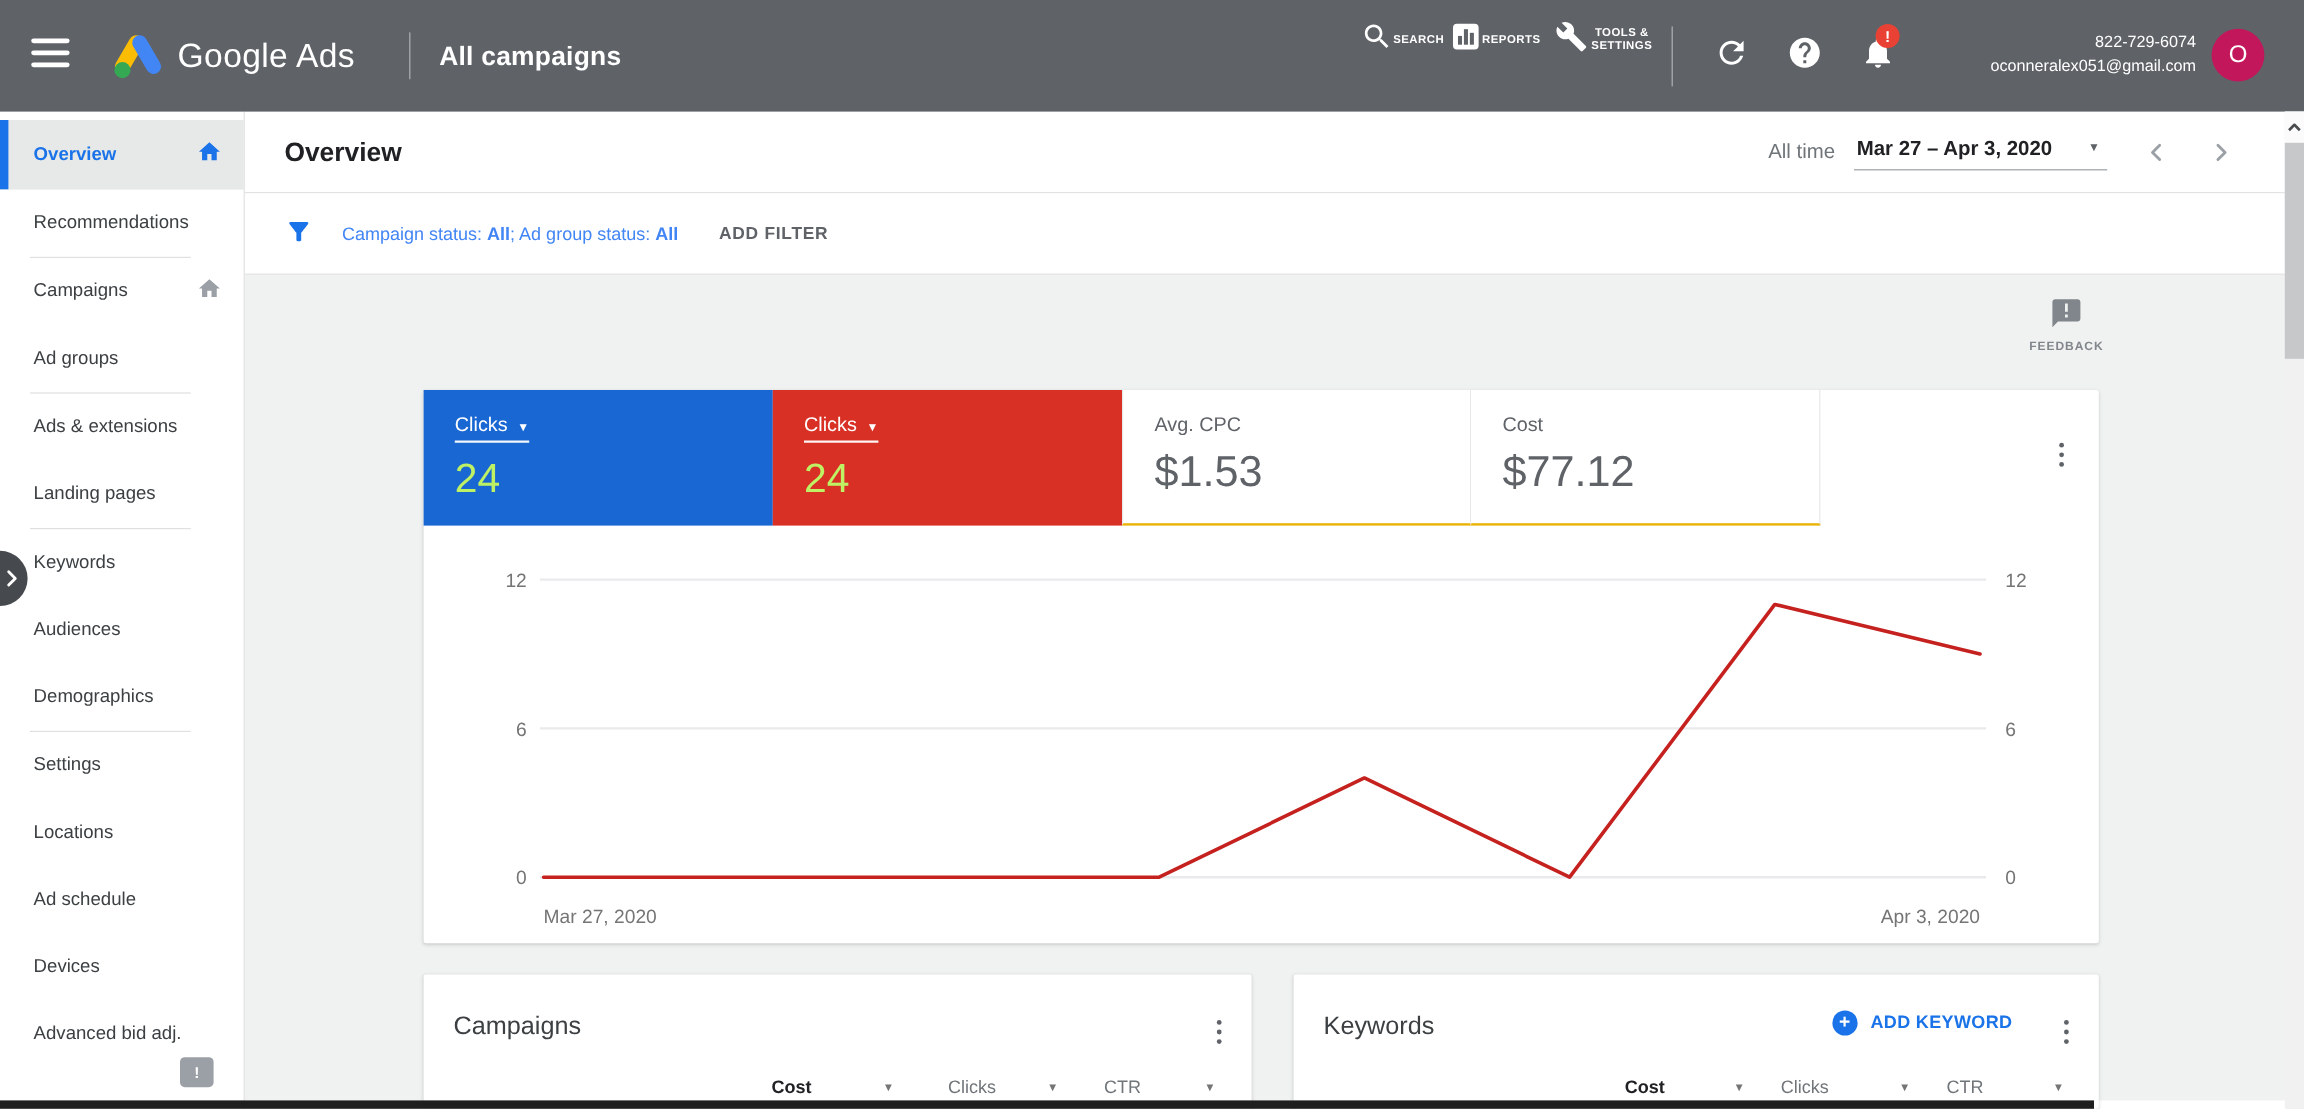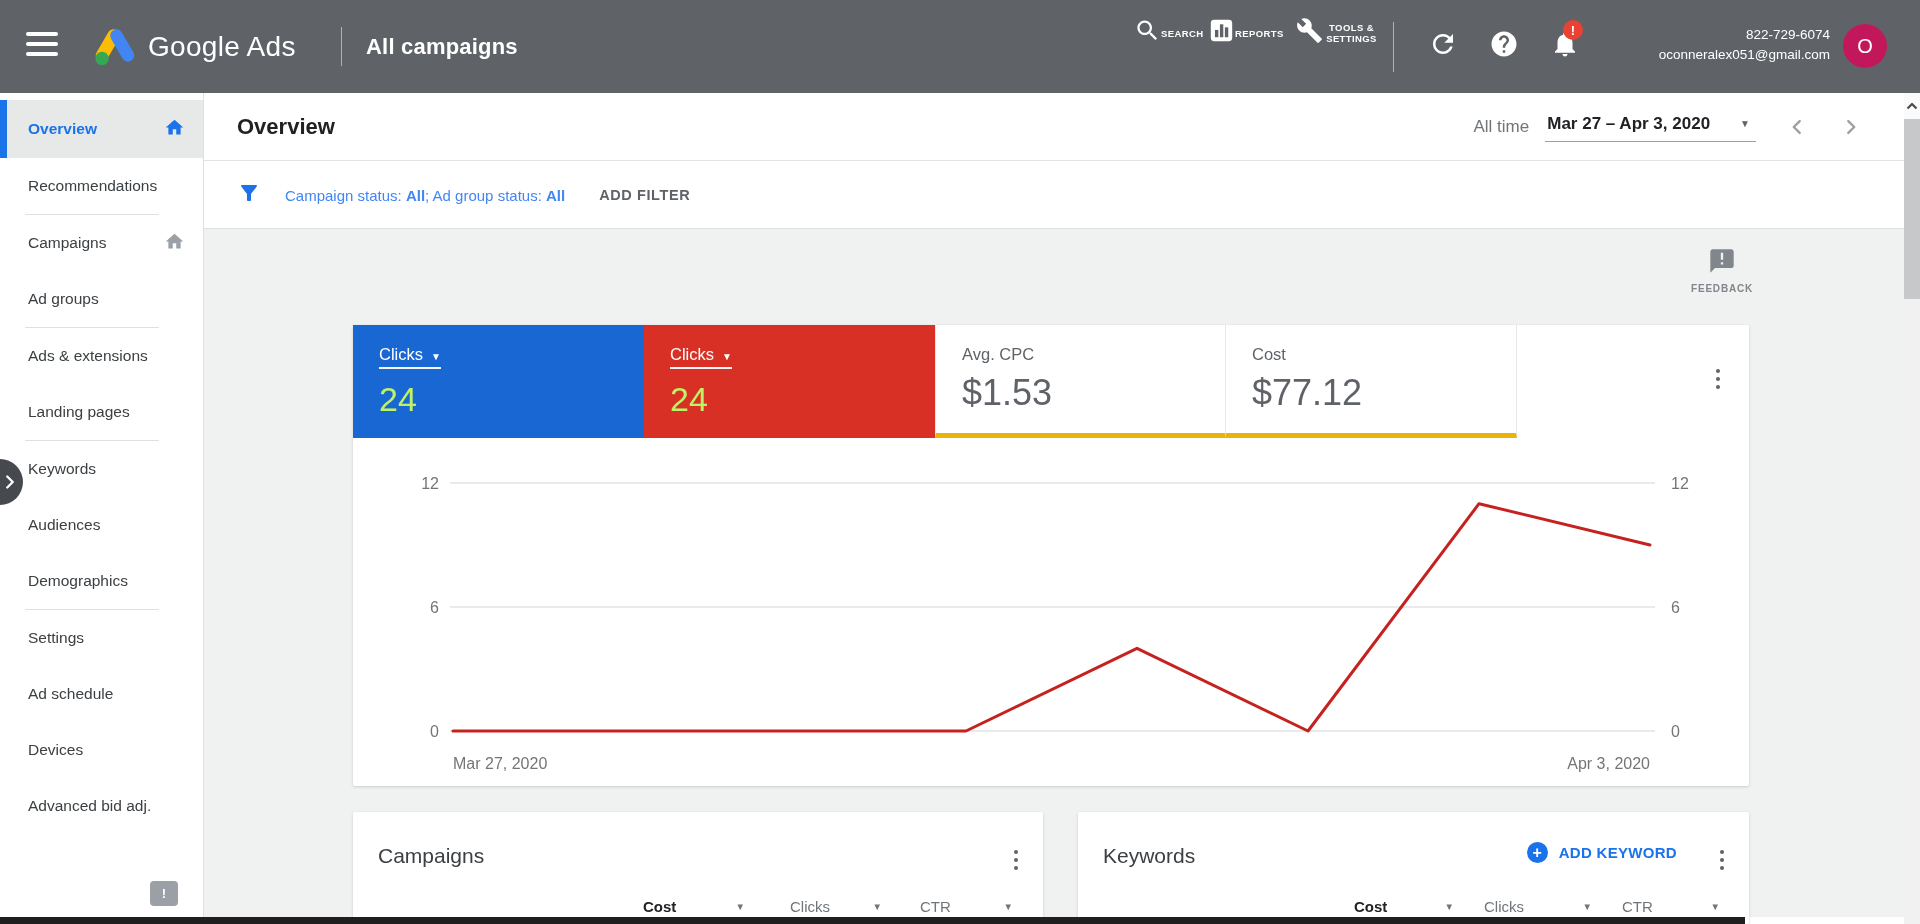--- a/index.html
+++ b/index.html
@@ -68,21 +68,21 @@
   
   .chart-card { position:absolute; left:353px; top:325px; width:1396px; height:461px; background:#fff;
     border-radius:2px; box-shadow:0 1px 3px rgba(60,64,67,.2); z-index:5; }
   .metric-strip { display:flex; height:113px; }
   .scard { width:291px; padding:20px 0 16px 26px; position:relative; }
   .scard .mlabel { font-size:16.5px; }
   .scard .mvalue { font-size:34px; margin-top:11px; }
   .scard.colored .mlabel { color:#fff; display:inline-block; border-bottom:2px solid rgba(255,255,255,.95); padding-bottom:3px; cursor:pointer; }
   .scard.colored .mlabel .dd { color:#fff; margin-left:8px; font-size:10px; }
   .scard.colored .mvalue { color:#bef264; }
-  .scard.plain { background:#fff; border-right:1px solid #e8e8e8; border-bottom:5px solid #eab308; }
+  .scard.plain { background:#fff; border-right:1px solid #e8e8e8; border-bottom:2px solid #eab308; }
   .scard.plain .mlabel { color:#5f6368; }
   .scard.plain .mvalue { color:#5f6368; font-size:36px; margin-top:8px; }
   .kebab { width:18px; height:24px; display:flex; flex-direction:column; align-items:center; justify-content:center; gap:3.5px; cursor:pointer; }
   .kebab i { width:4.5px; height:4.5px; border-radius:50%; background:#5f6368; }
   .strip-kebab { position:absolute; right:22px; top:42px; }
   .chart-svg { position:absolute; left:0; top:113px; }
 
   
   .bcard { position:absolute; top:812px; background:#fff; border-radius:2px;
     box-shadow:0 1px 3px rgba(60,64,67,.2); z-index:5; height:112px; overflow:hidden; }
@@ -230,20 +230,23 @@
     <span>Audiences</span>
   </div>
   <div class="side-item">
     <span>Demographics</span>
   </div>
   <div class="side-div"></div>
   <div class="side-item">
     <span>Settings</span>
   </div>
   <div class="side-item">
+    <span>Locations</span>
+  </div>
+  <div class="side-item">
     <span>Ad schedule</span>
   </div>
   <div class="side-item">
     <span>Devices</span>
   </div>
   <div class="side-item">
     <span>Advanced bid adj.</span>
   </div>
   <div class="side-feedback">!</div>
   <div class="collapse-knob">

